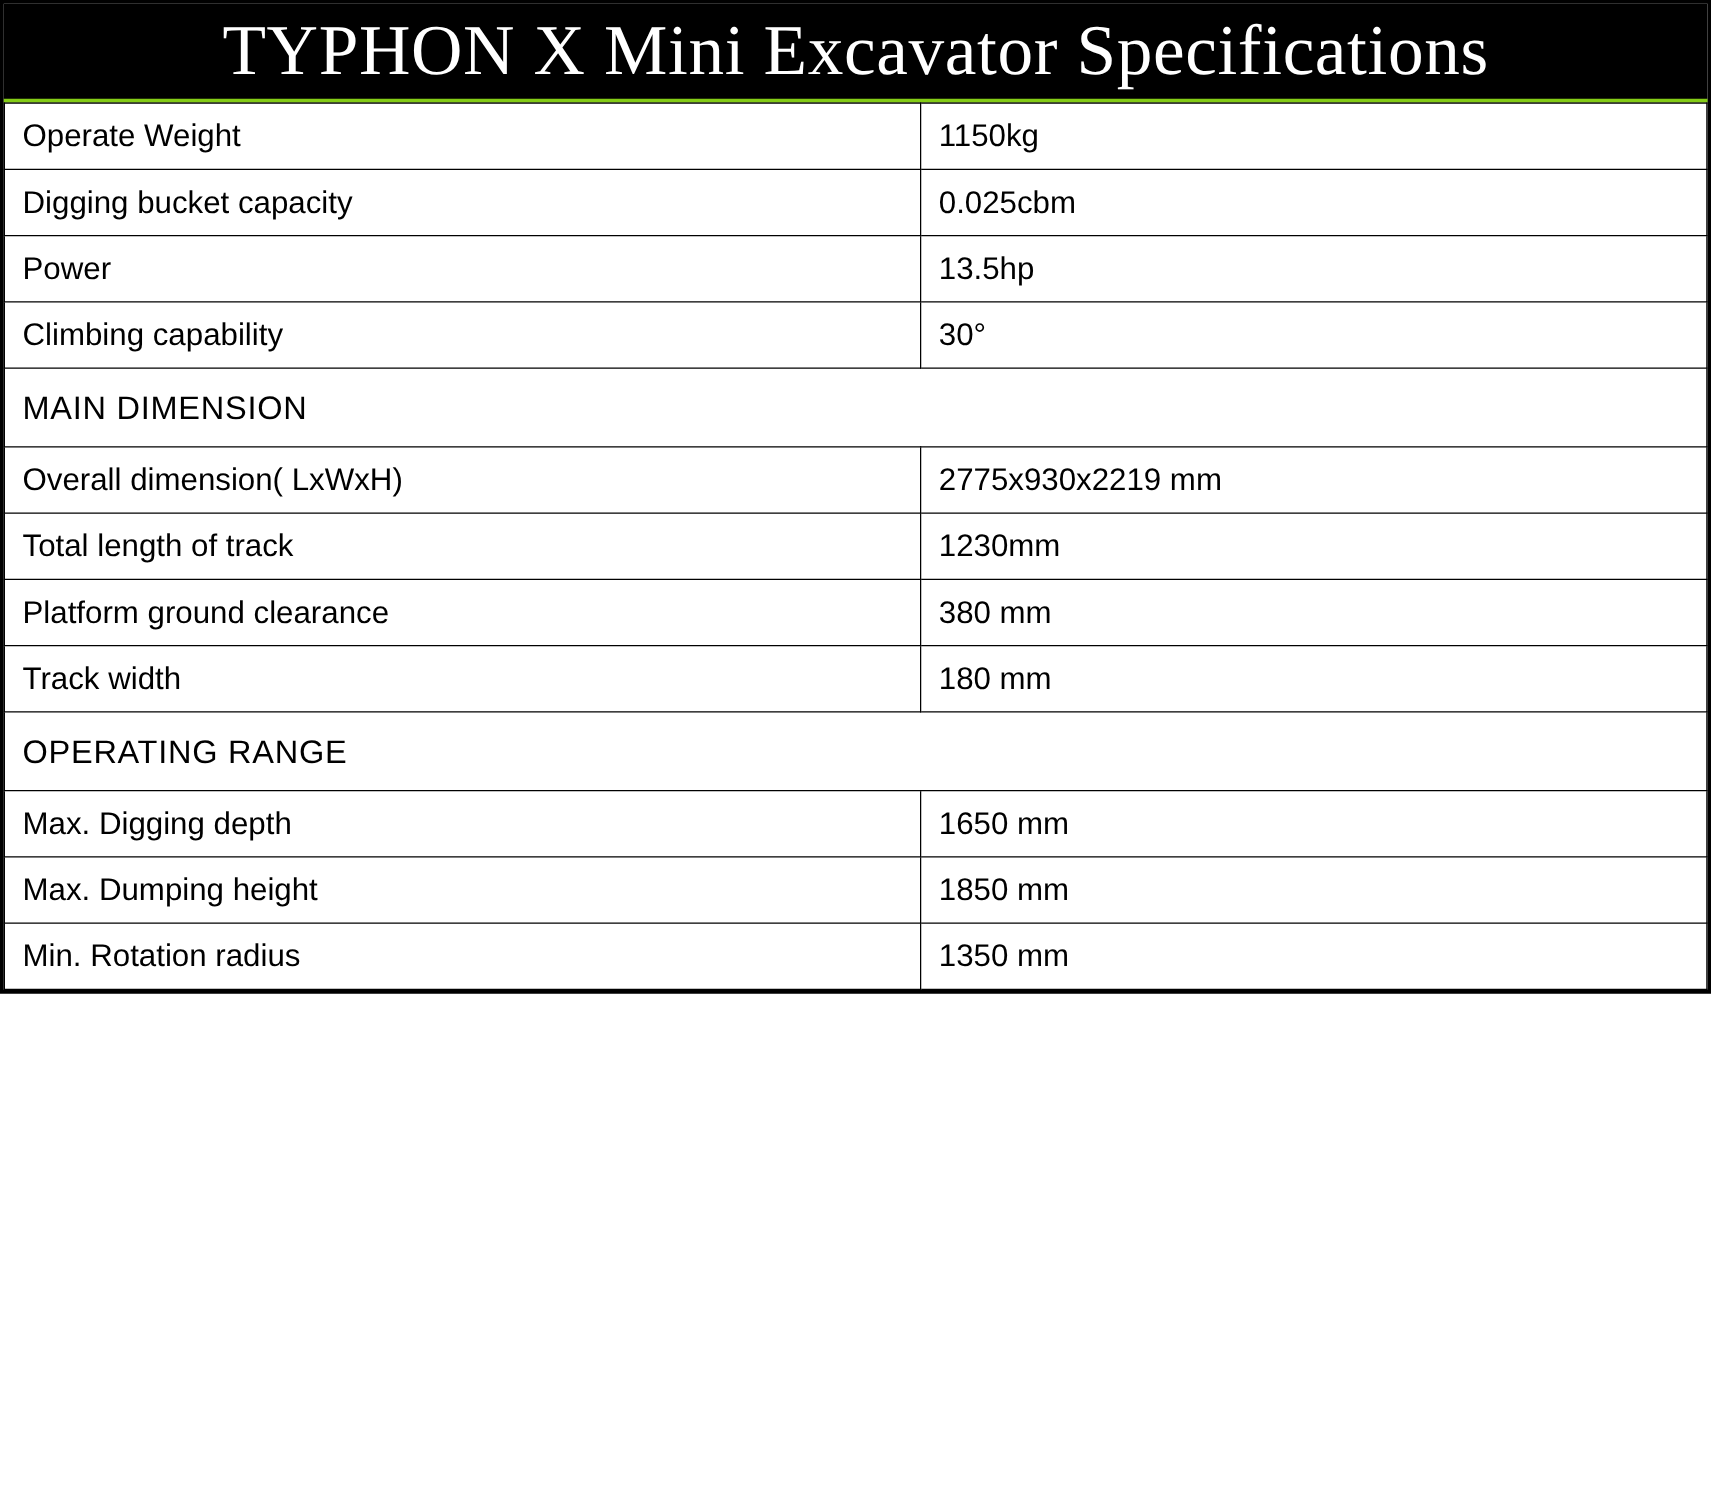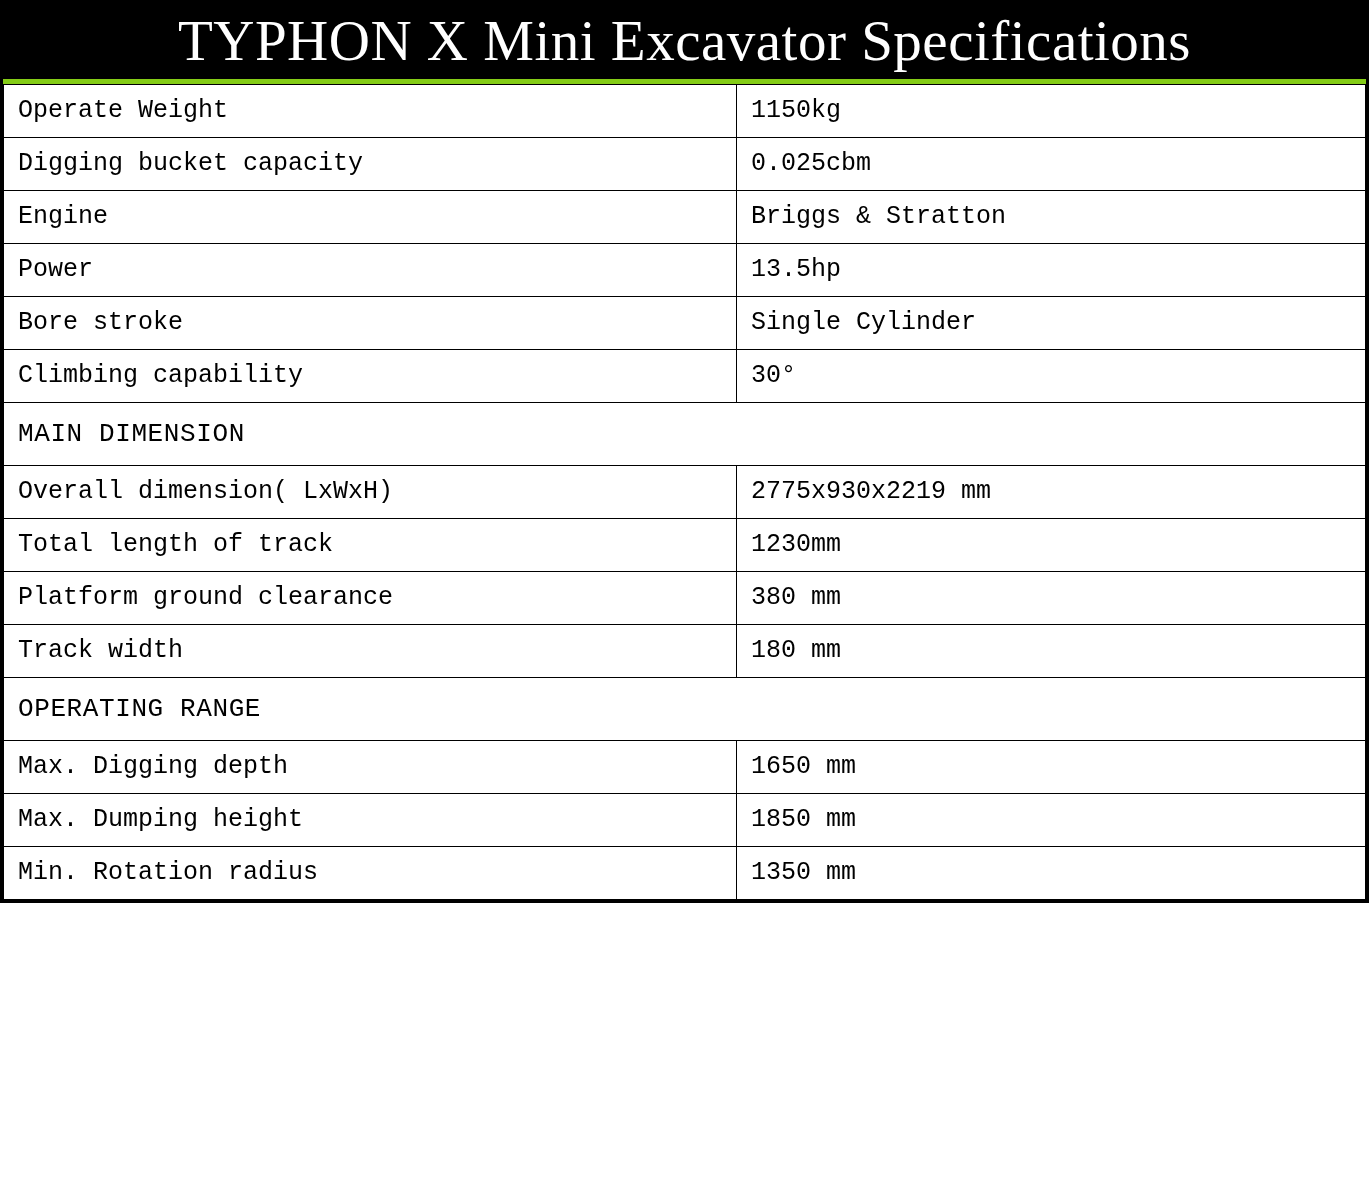--- a/index.html
+++ b/index.html
@@ -20,21 +20,21 @@
     border: 3px solid #000000;
     background: #ffffff;
   }
   .title-bar {
     background: #000000;
     color: #ffffff;
     height: 76px;
     display: flex;
     align-items: center;
     justify-content: center;
-    border-bottom: 5px solid #84cc16;
+    border-bottom: 3px solid #84cc16;
     overflow: hidden;
   }
   .title-text {
     font-family: "Liberation Serif", serif;
     font-size: 57px;
     line-height: 60px;
     letter-spacing: 0.5px;
     white-space: nowrap;
     font-weight: normal;
   }
@@ -42,21 +42,21 @@
     width: 100%;
     border-collapse: collapse;
     table-layout: fixed;
   }
   table.spec-table td {
     border: 1.5px solid #000000;
     font-size: 25px;
     line-height: 28px;
     padding: 9px 0 9px 14px;
     vertical-align: middle;
-    font-family: Liberation Mono, monospace;
+    font-family: Liberation Sans, sans-serif;
     height: 34px;
   }
   td.label-cell {
     width: 718px;
   }
   td.value-cell {
     width: auto;
   }
   tr.section-row td {
     font-size: 26px;
@@ -78,30 +78,22 @@
     <tbody>
         <tr>
           <td class="label-cell">Operate Weight</td>
           <td class="value-cell">1150kg</td>
         </tr>
         <tr>
           <td class="label-cell">Digging bucket capacity</td>
           <td class="value-cell">0.025cbm</td>
         </tr>
         <tr>
-          <td class="label-cell">Engine</td>
-          <td class="value-cell">Briggs &amp; Stratton</td>
-        </tr>
-        <tr>
           <td class="label-cell">Power</td>
           <td class="value-cell">13.5hp</td>
-        </tr>
-        <tr>
-          <td class="label-cell">Bore stroke</td>
-          <td class="value-cell">Single Cylinder</td>
         </tr>
         <tr>
           <td class="label-cell">Climbing capability</td>
           <td class="value-cell">30°</td>
         </tr>
         <tr class="section-row">
           <td colspan="2">MAIN  DIMENSION</td>
         </tr>
         <tr>
           <td class="label-cell">Overall dimension( LxWxH)</td>

